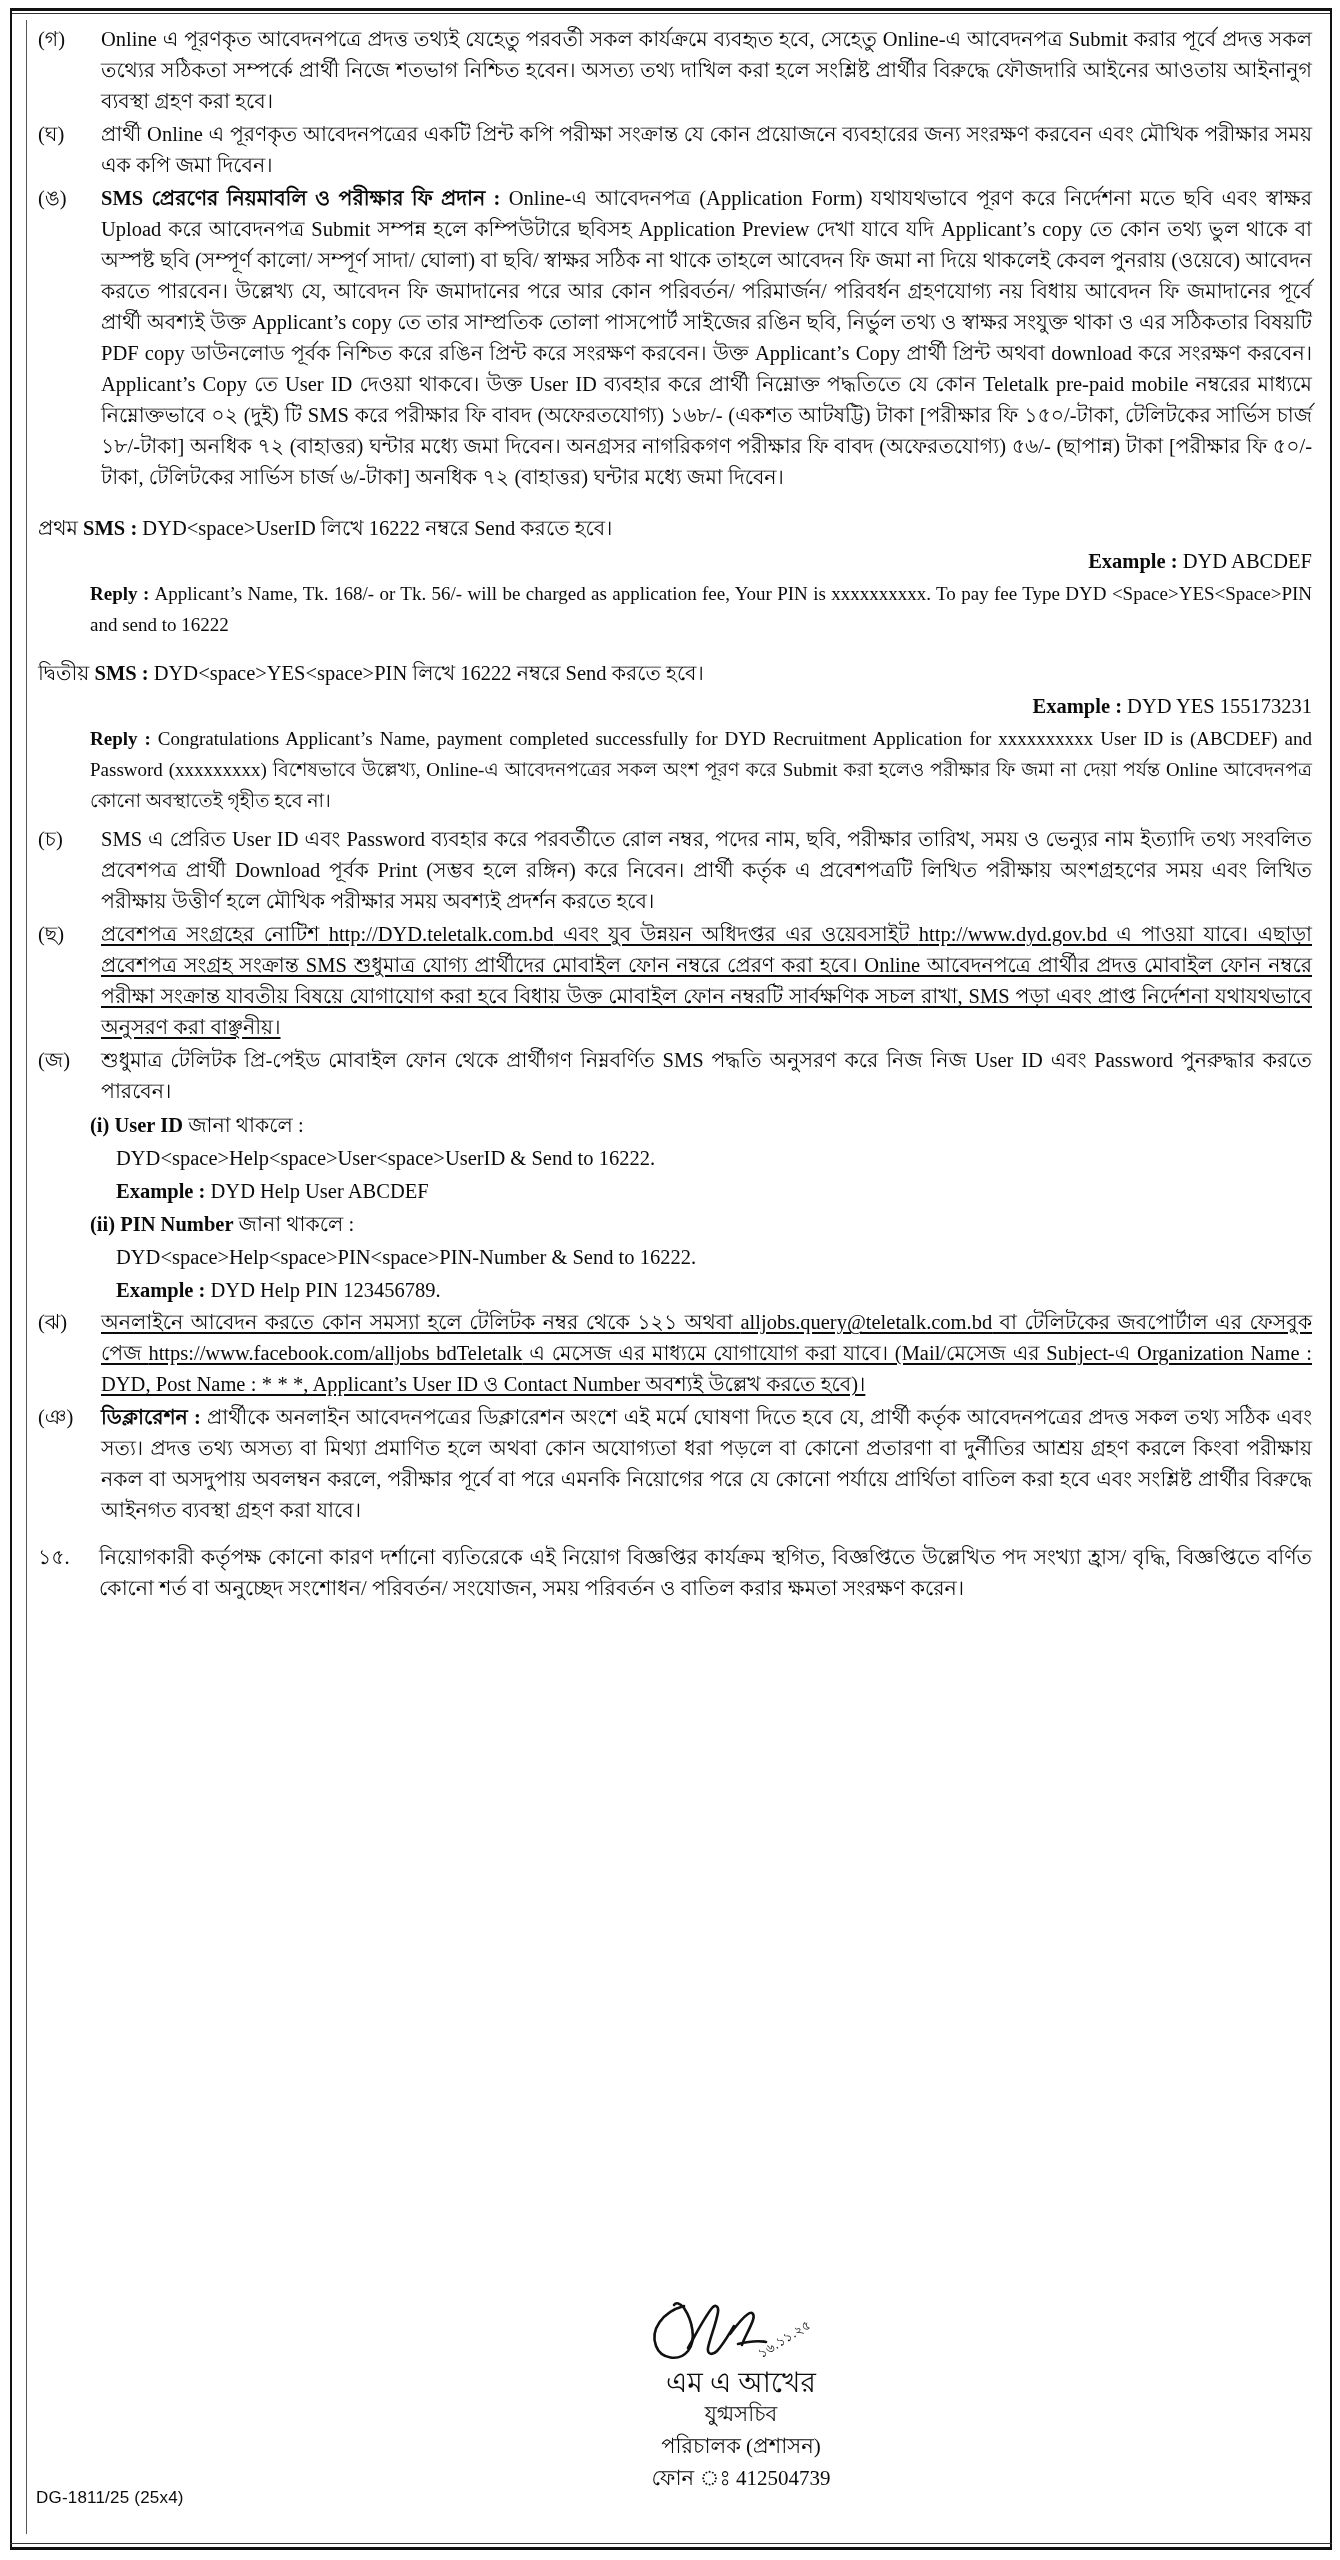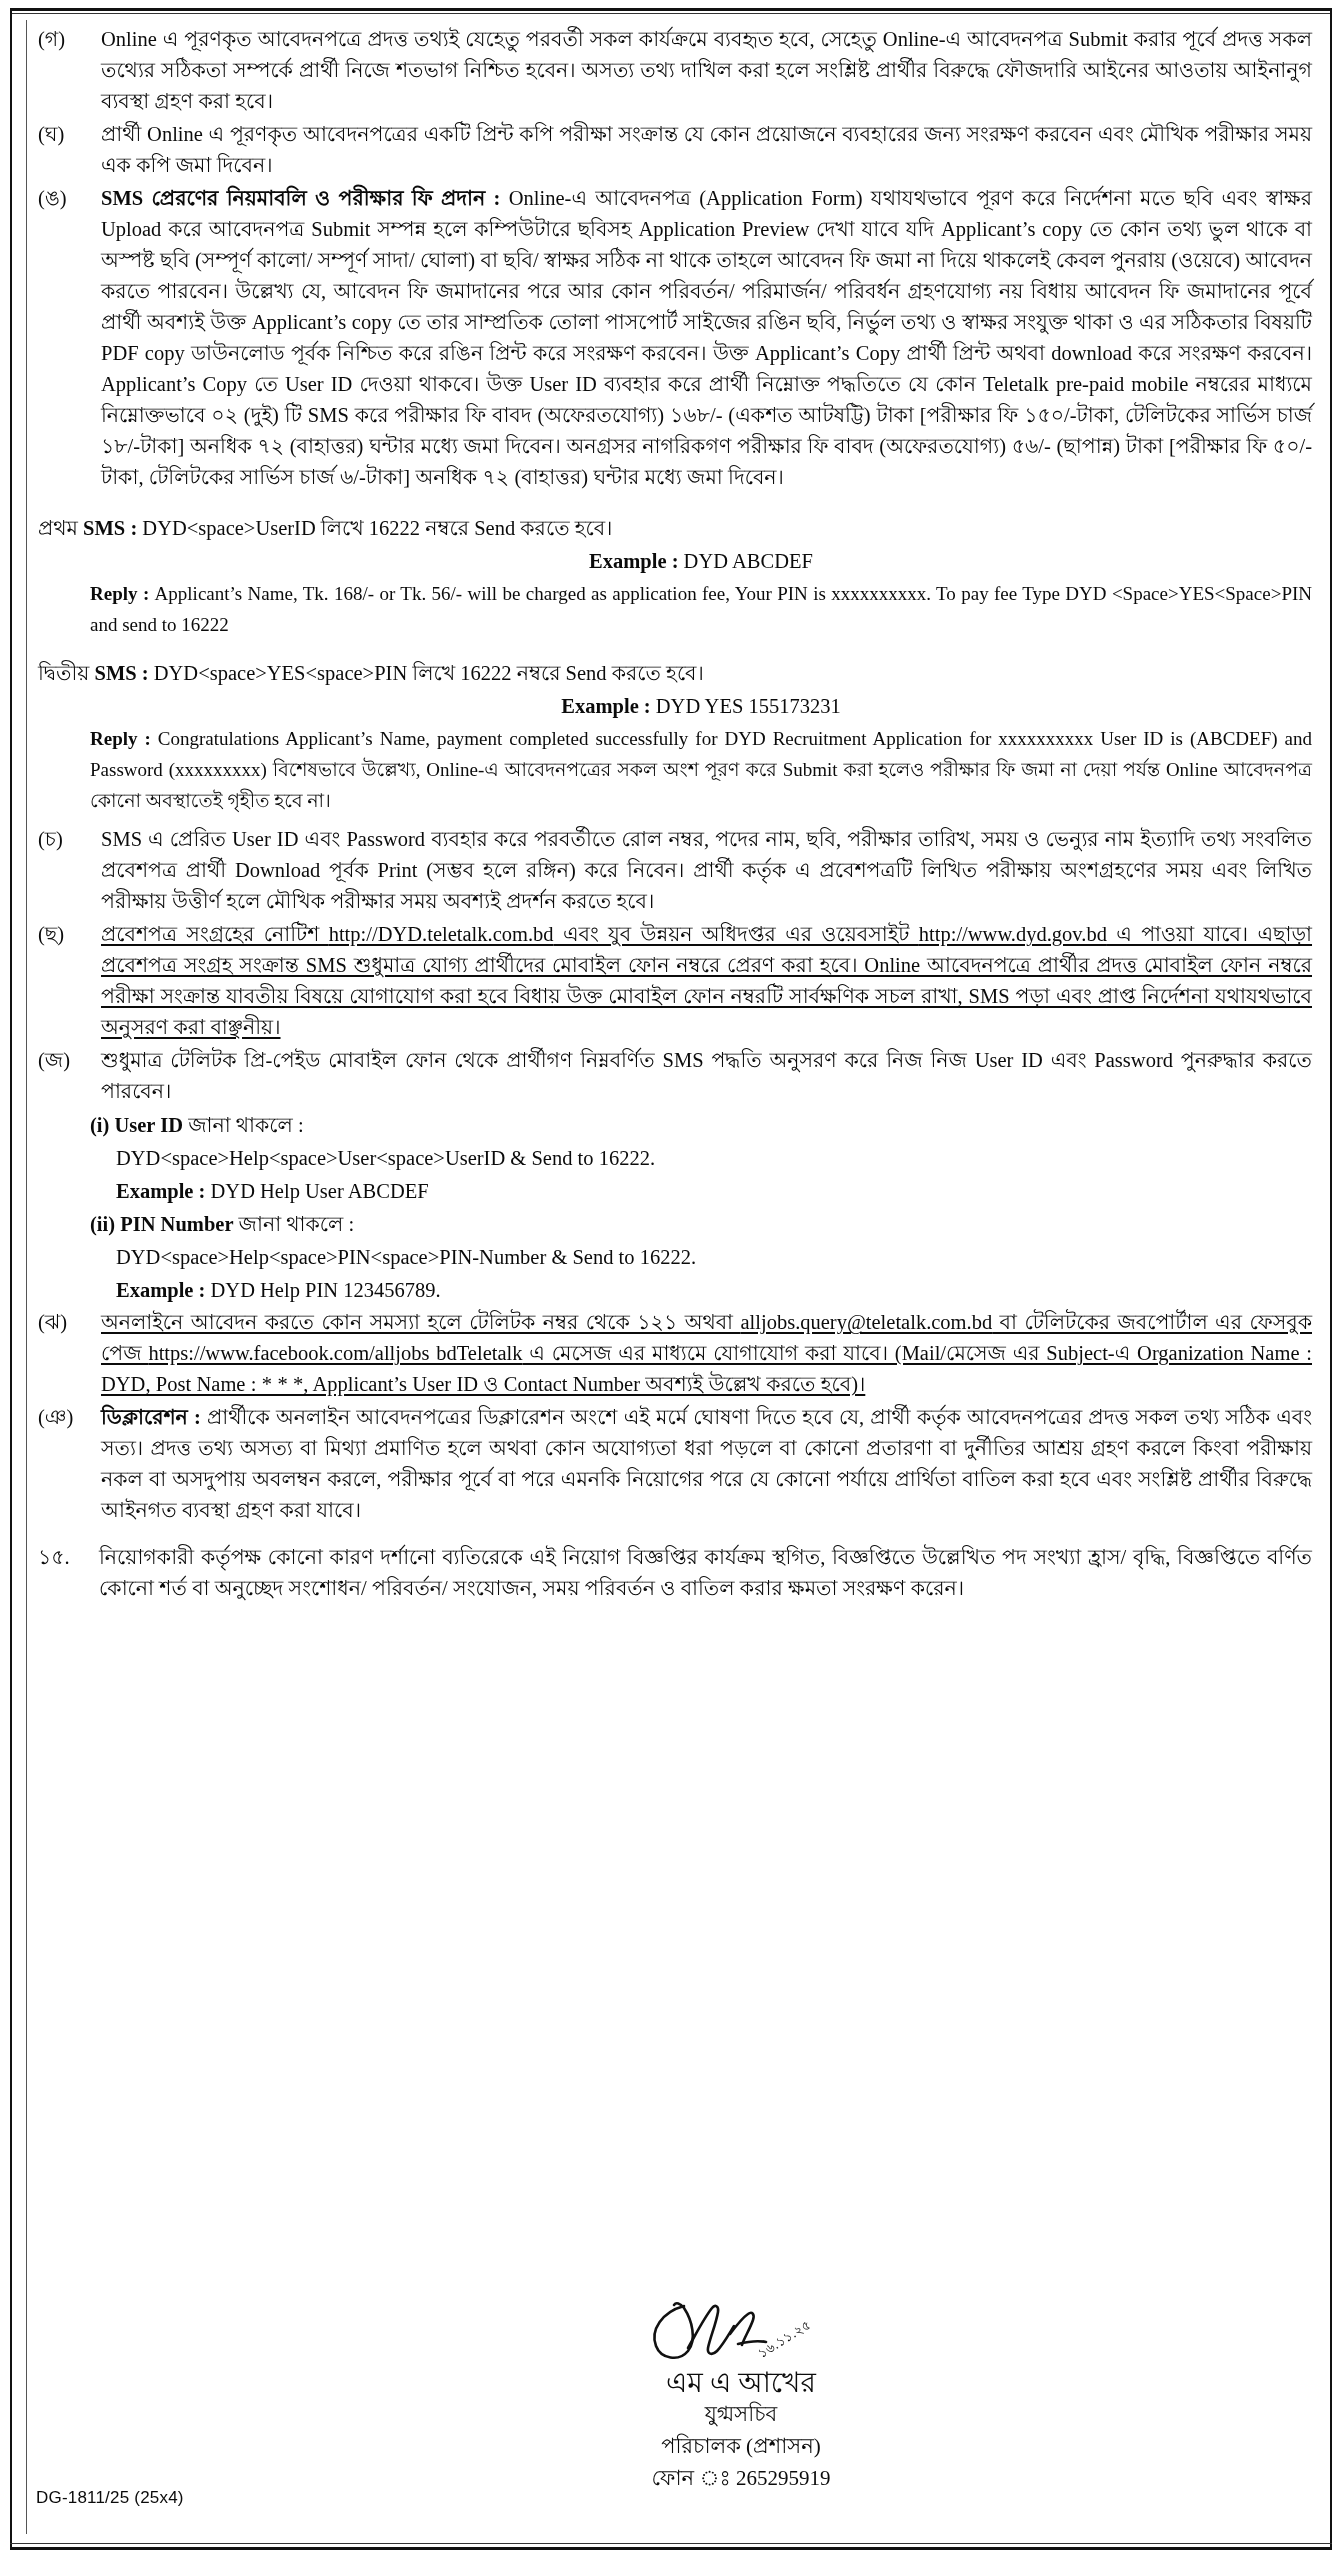--- a/index.html
+++ b/index.html
@@ -63,21 +63,21 @@
   .sms-line{
     font-size:20.5px;
     line-height:33px;
     margin:9px 0 0 0;
     text-align:left;
   }
   .sms-sub{
     font-size:20.5px;
     line-height:33px;
     margin:0 0 0 52px;
-    text-align:center;
+    text-align:right;
   }
   .reply-block{
     font-size:19px;
     line-height:31px;
     margin-left:52px;
     text-align:justify;
   }
   .help-item{
     font-size:20.5px;
     line-height:33px;
@@ -239,18 +239,18 @@
           <path d="M104 38 C110 30, 116 22, 122 18 C126 15, 129 18, 127 24 C124 33, 118 42, 116 49"></path>
           <path d="M112 48 C120 46, 131 44, 140 46"></path>
         </g>
         <g fill="#111" font-family="DejaVu Sans, sans-serif" font-size="13" transform="rotate(-32 150 44)">
           <text x="128" y="52">১৬.১১.২৫</text>
         </g>
       </svg>
       <div class="sig-name">এম এ আখের</div>
       <div class="sig-role">যুগ্মসচিব</div>
       <div class="sig-role2">পরিচালক (প্রশাসন)</div>
-      <div class="sig-phone">ফোন ঃ 265295919</div>
+      <div class="sig-phone">ফোন ঃ 412504739</div>
     </div>
     <div class="docref">DG-1811/25 (25x4)</div>
   </div>
 
 </div>
 
 </body></html>

